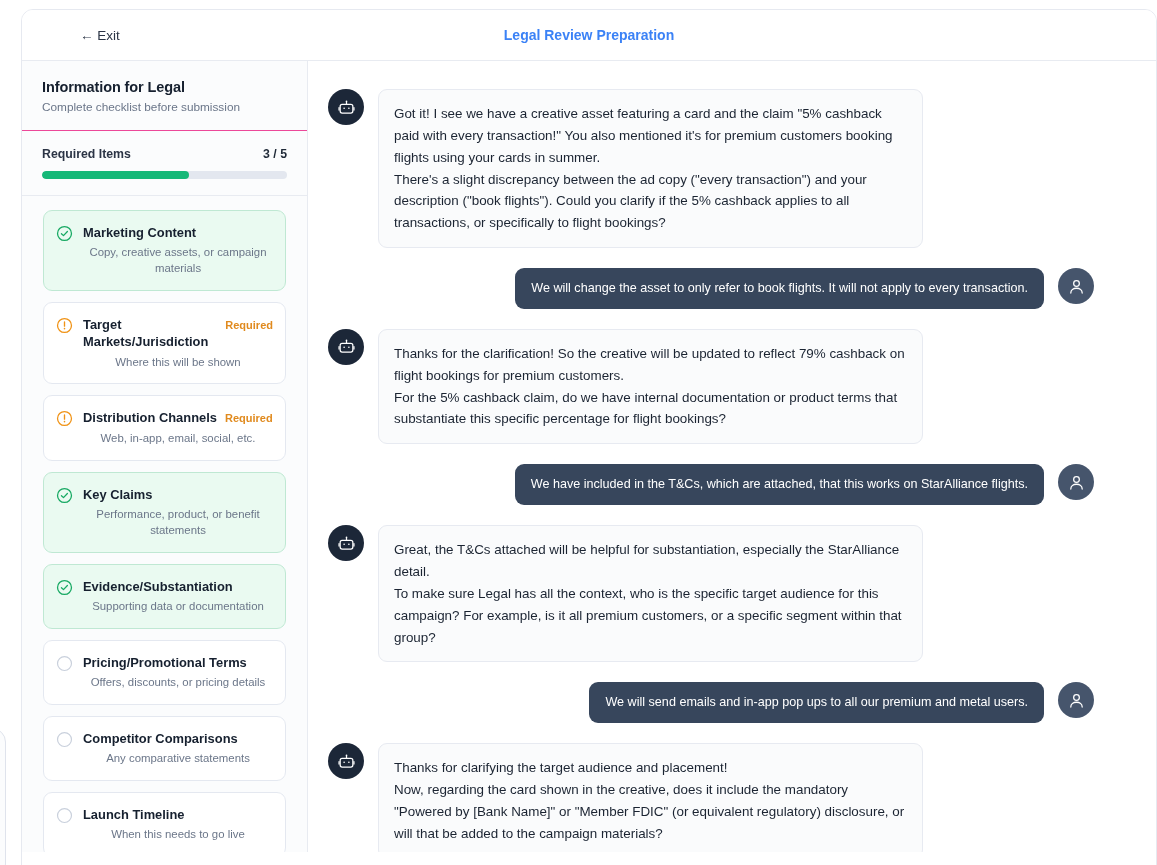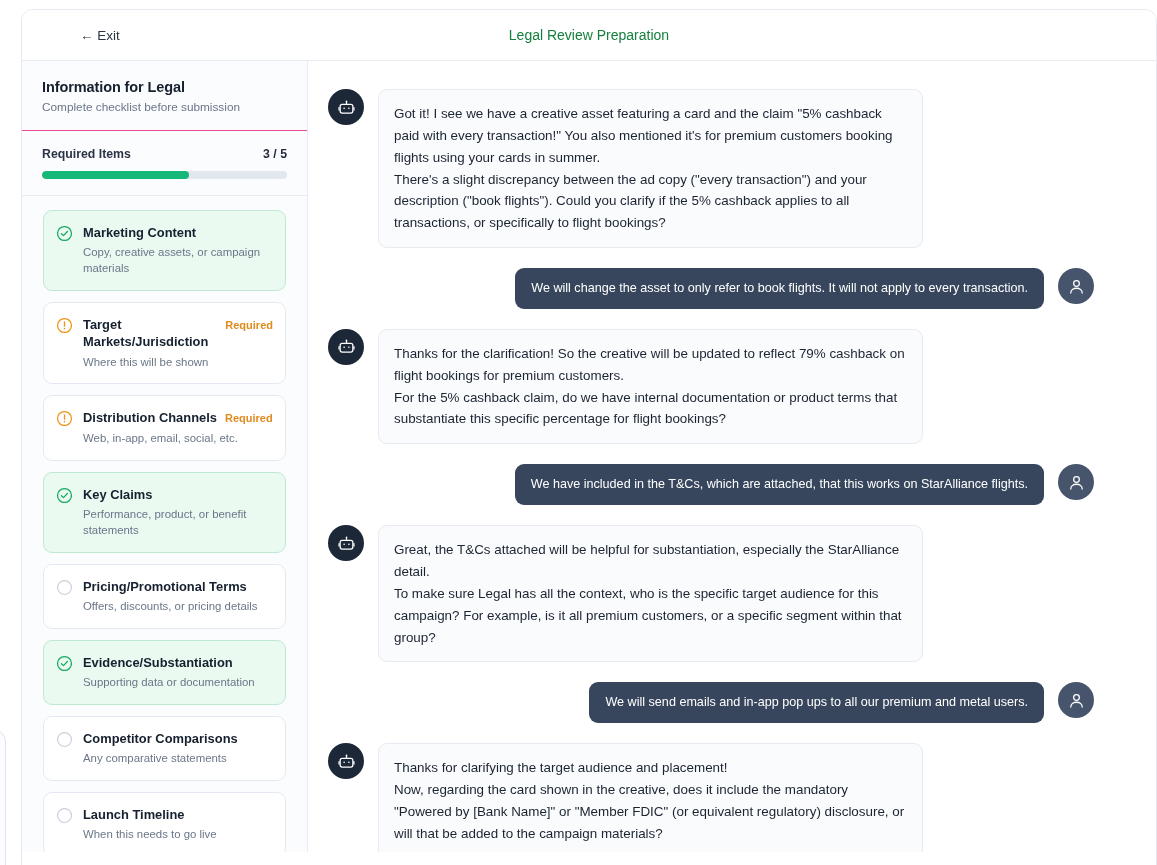--- a/index.html
+++ b/index.html
@@ -61,22 +61,22 @@
     border: none;
     cursor: pointer;
     font-family: inherit;
     padding: 4px 6px;
     white-space: nowrap;
   }
   .header-title {
     width: 100%;
     text-align: center;
     font-size: 14px;
-    color: #15803d;
-    font-weight: 400;
+    color: #3b82f6;
+    font-weight: 700;
   }
 
   
   .body-split { flex: 1 1 auto; display: flex; min-height: 0; }
 
   
   .sidebar {
     width: 286px;
     flex: 0 0 286px;
     background: #fbfcfd;
@@ -152,21 +152,21 @@
     line-height: 1.35;
   }
   .check-title.narrow { max-width: 128px; }
   .check-badge {
     font-size: 11px; color: #e08a1e; font-weight: bold;
     white-space: nowrap; margin-left: auto;
   }
   .check-badge.inline { margin-left: 0; }
   .check-desc {
     margin-top: 4px;
-    font-size: 11.4px; color: #6b7689; line-height: 1.38;
+    font-size: 11.4px; color: #6b7689; line-height: 1.38; text-align: center;
   }
 
   
   .chat {
     flex: 1 1 auto;
     min-width: 0;
     background: #ffffff;
     overflow-y: auto;
     padding: 28px 62px 10px 20px;
     display: flex;
@@ -307,41 +307,41 @@
                   <circle cx="10" cy="10" r="8.2" stroke="#17a963" stroke-width="1.5"></circle>
                   <path d="M6.4 10.2l2.4 2.3 4.6-4.8" stroke="#17a963" stroke-width="1.5" stroke-linecap="round" stroke-linejoin="round"></path>
                 </svg></span>
               <div class="check-body">
                 <div class="check-titlerow">
                   <span class="check-title">Key Claims</span>
                 </div>
                 <div class="check-desc">Performance, product, or benefit statements</div>
               </div>
             </div>
-            <div class="check-card">
-              <span class="check-icon"><svg width="17" height="17" viewBox="0 0 20 20" fill="none">
-                  <circle cx="10" cy="10" r="8.2" stroke="#c9d0dc" stroke-width="1.4"></circle>
-                </svg></span>
-              <div class="check-body">
-                <div class="check-titlerow">
-                  <span class="check-title">Pricing/Promotional Terms</span>
-                </div>
-                <div class="check-desc">Offers, discounts, or pricing details</div>
-              </div>
-            </div>
             <div class="check-card done">
               <span class="check-icon"><svg width="17" height="17" viewBox="0 0 20 20" fill="none">
                   <circle cx="10" cy="10" r="8.2" stroke="#17a963" stroke-width="1.5"></circle>
                   <path d="M6.4 10.2l2.4 2.3 4.6-4.8" stroke="#17a963" stroke-width="1.5" stroke-linecap="round" stroke-linejoin="round"></path>
                 </svg></span>
               <div class="check-body">
                 <div class="check-titlerow">
                   <span class="check-title">Evidence/Substantiation</span>
                 </div>
                 <div class="check-desc">Supporting data or documentation</div>
+              </div>
+            </div>
+            <div class="check-card">
+              <span class="check-icon"><svg width="17" height="17" viewBox="0 0 20 20" fill="none">
+                  <circle cx="10" cy="10" r="8.2" stroke="#c9d0dc" stroke-width="1.4"></circle>
+                </svg></span>
+              <div class="check-body">
+                <div class="check-titlerow">
+                  <span class="check-title">Pricing/Promotional Terms</span>
+                </div>
+                <div class="check-desc">Offers, discounts, or pricing details</div>
               </div>
             </div>
             <div class="check-card">
               <span class="check-icon"><svg width="17" height="17" viewBox="0 0 20 20" fill="none">
                   <circle cx="10" cy="10" r="8.2" stroke="#c9d0dc" stroke-width="1.4"></circle>
                 </svg></span>
               <div class="check-body">
                 <div class="check-titlerow">
                   <span class="check-title">Competitor Comparisons</span>
                 </div>

